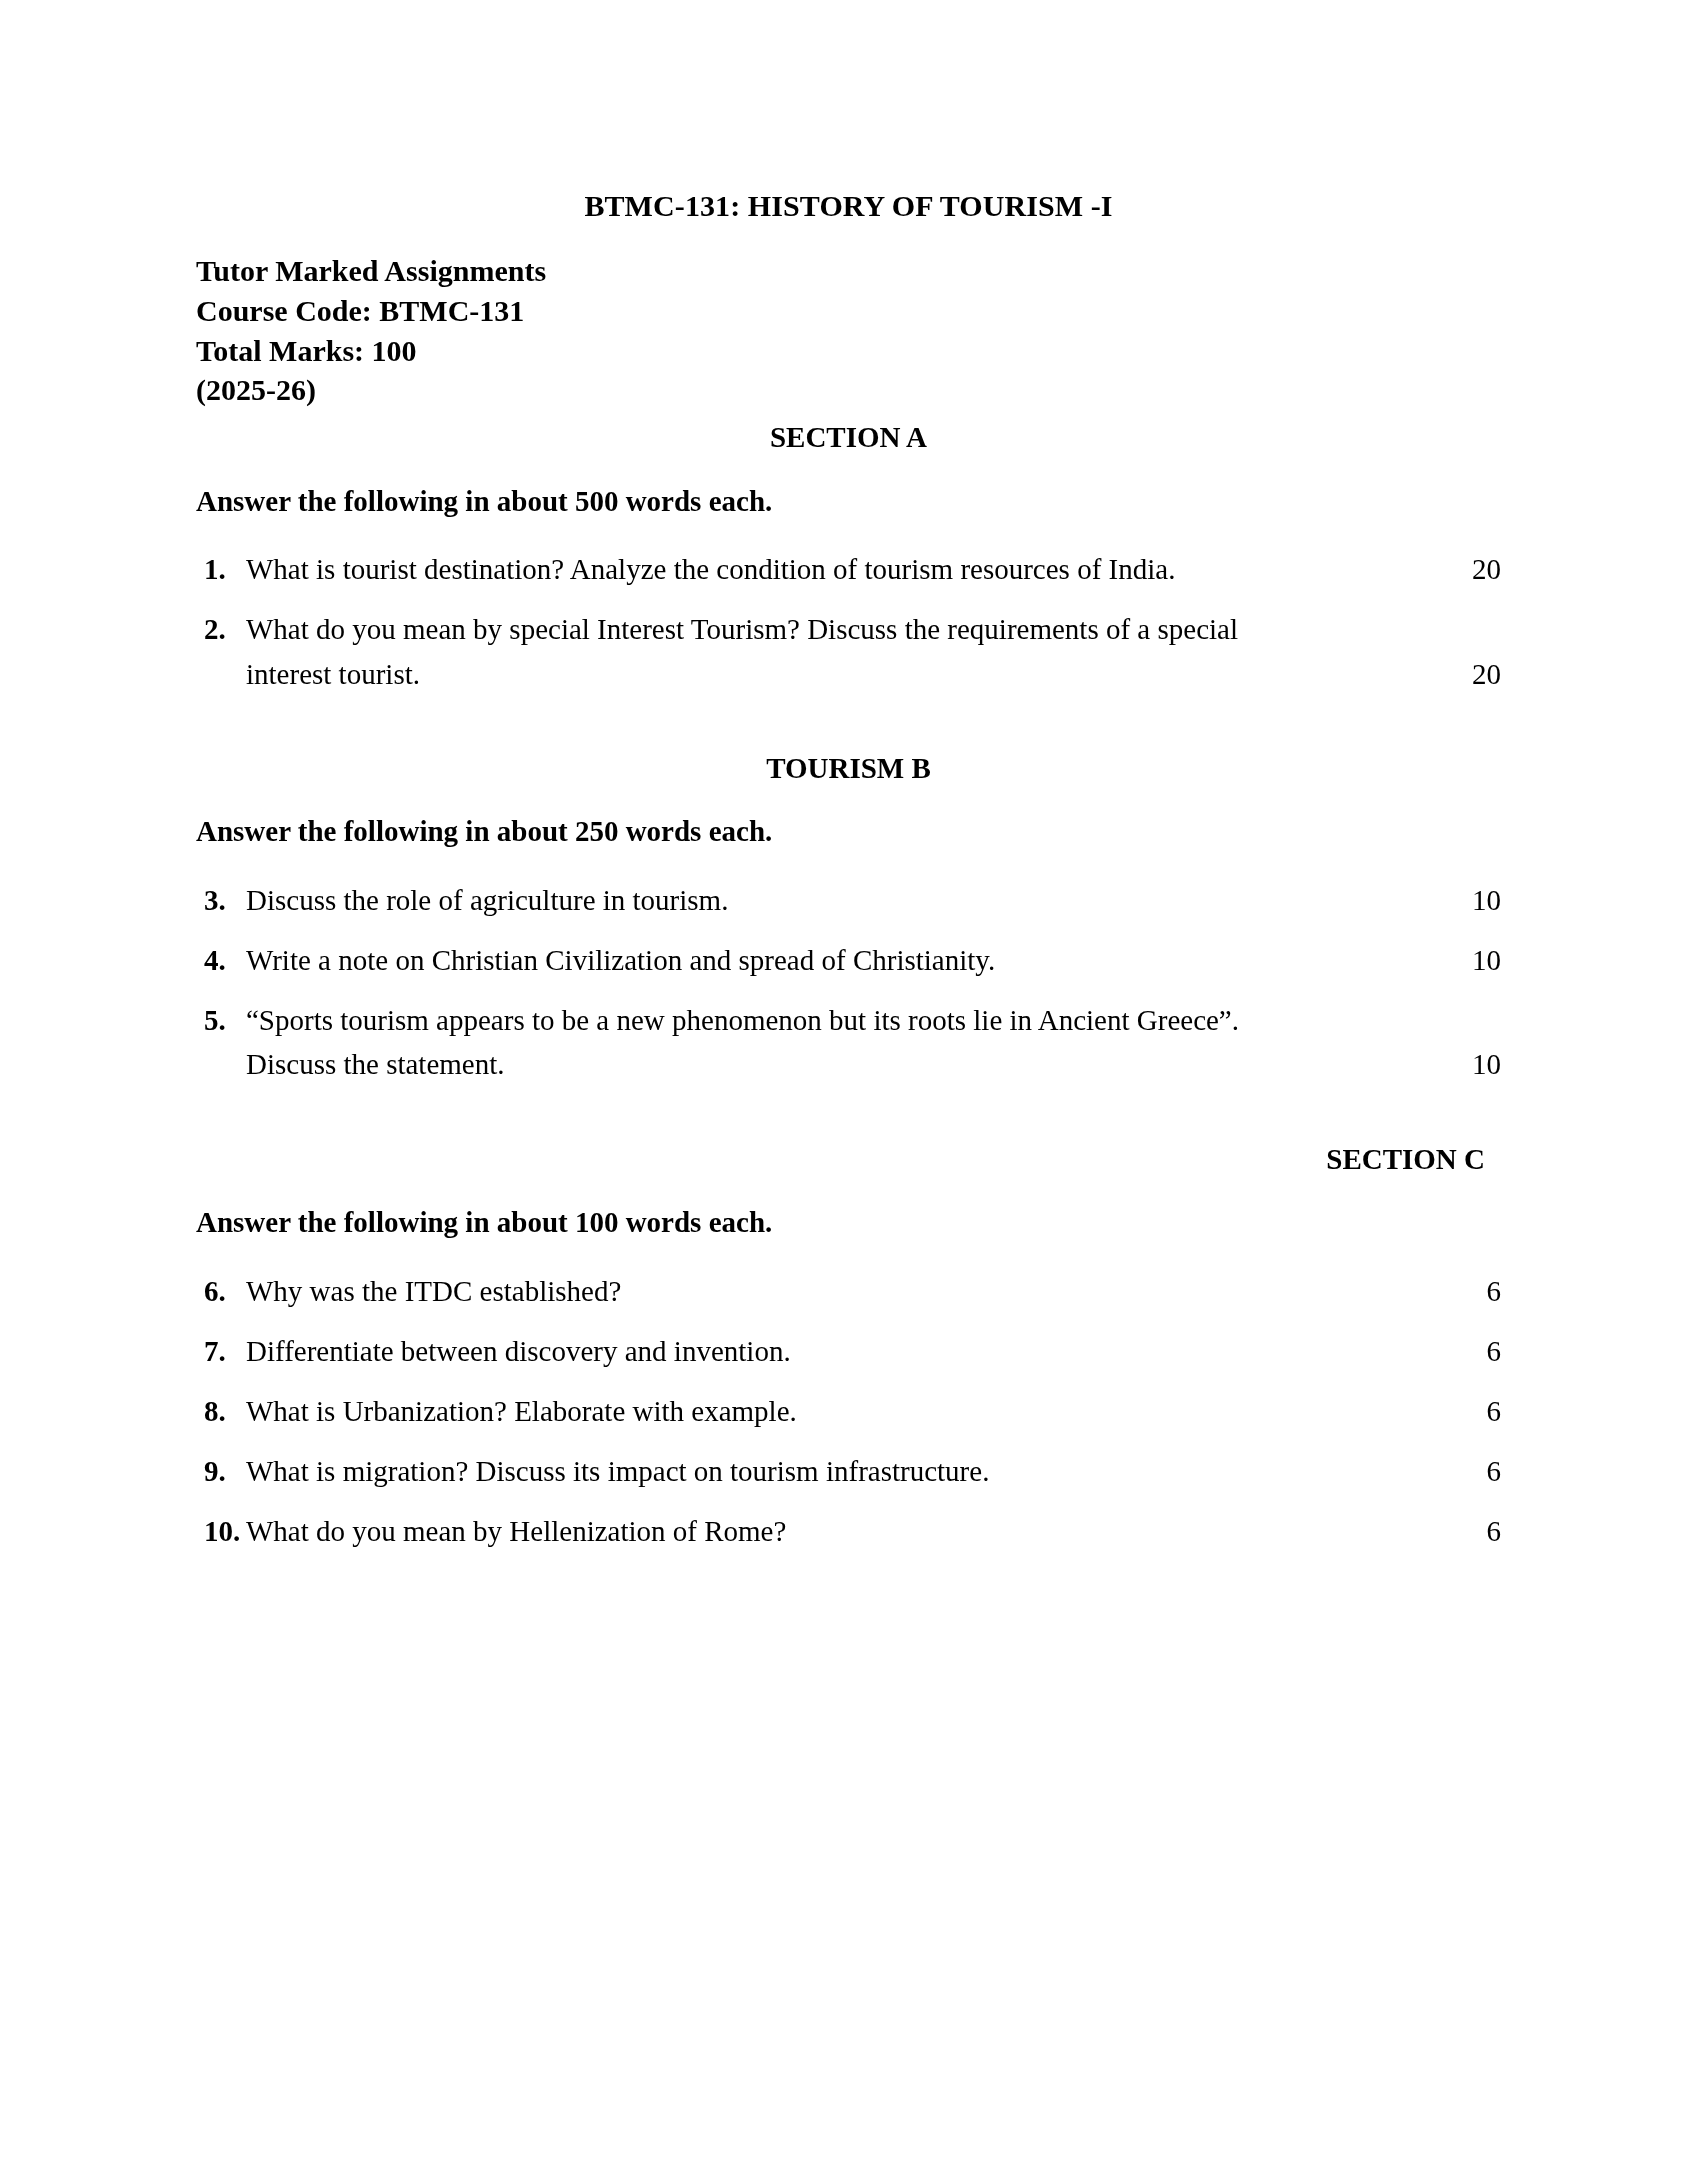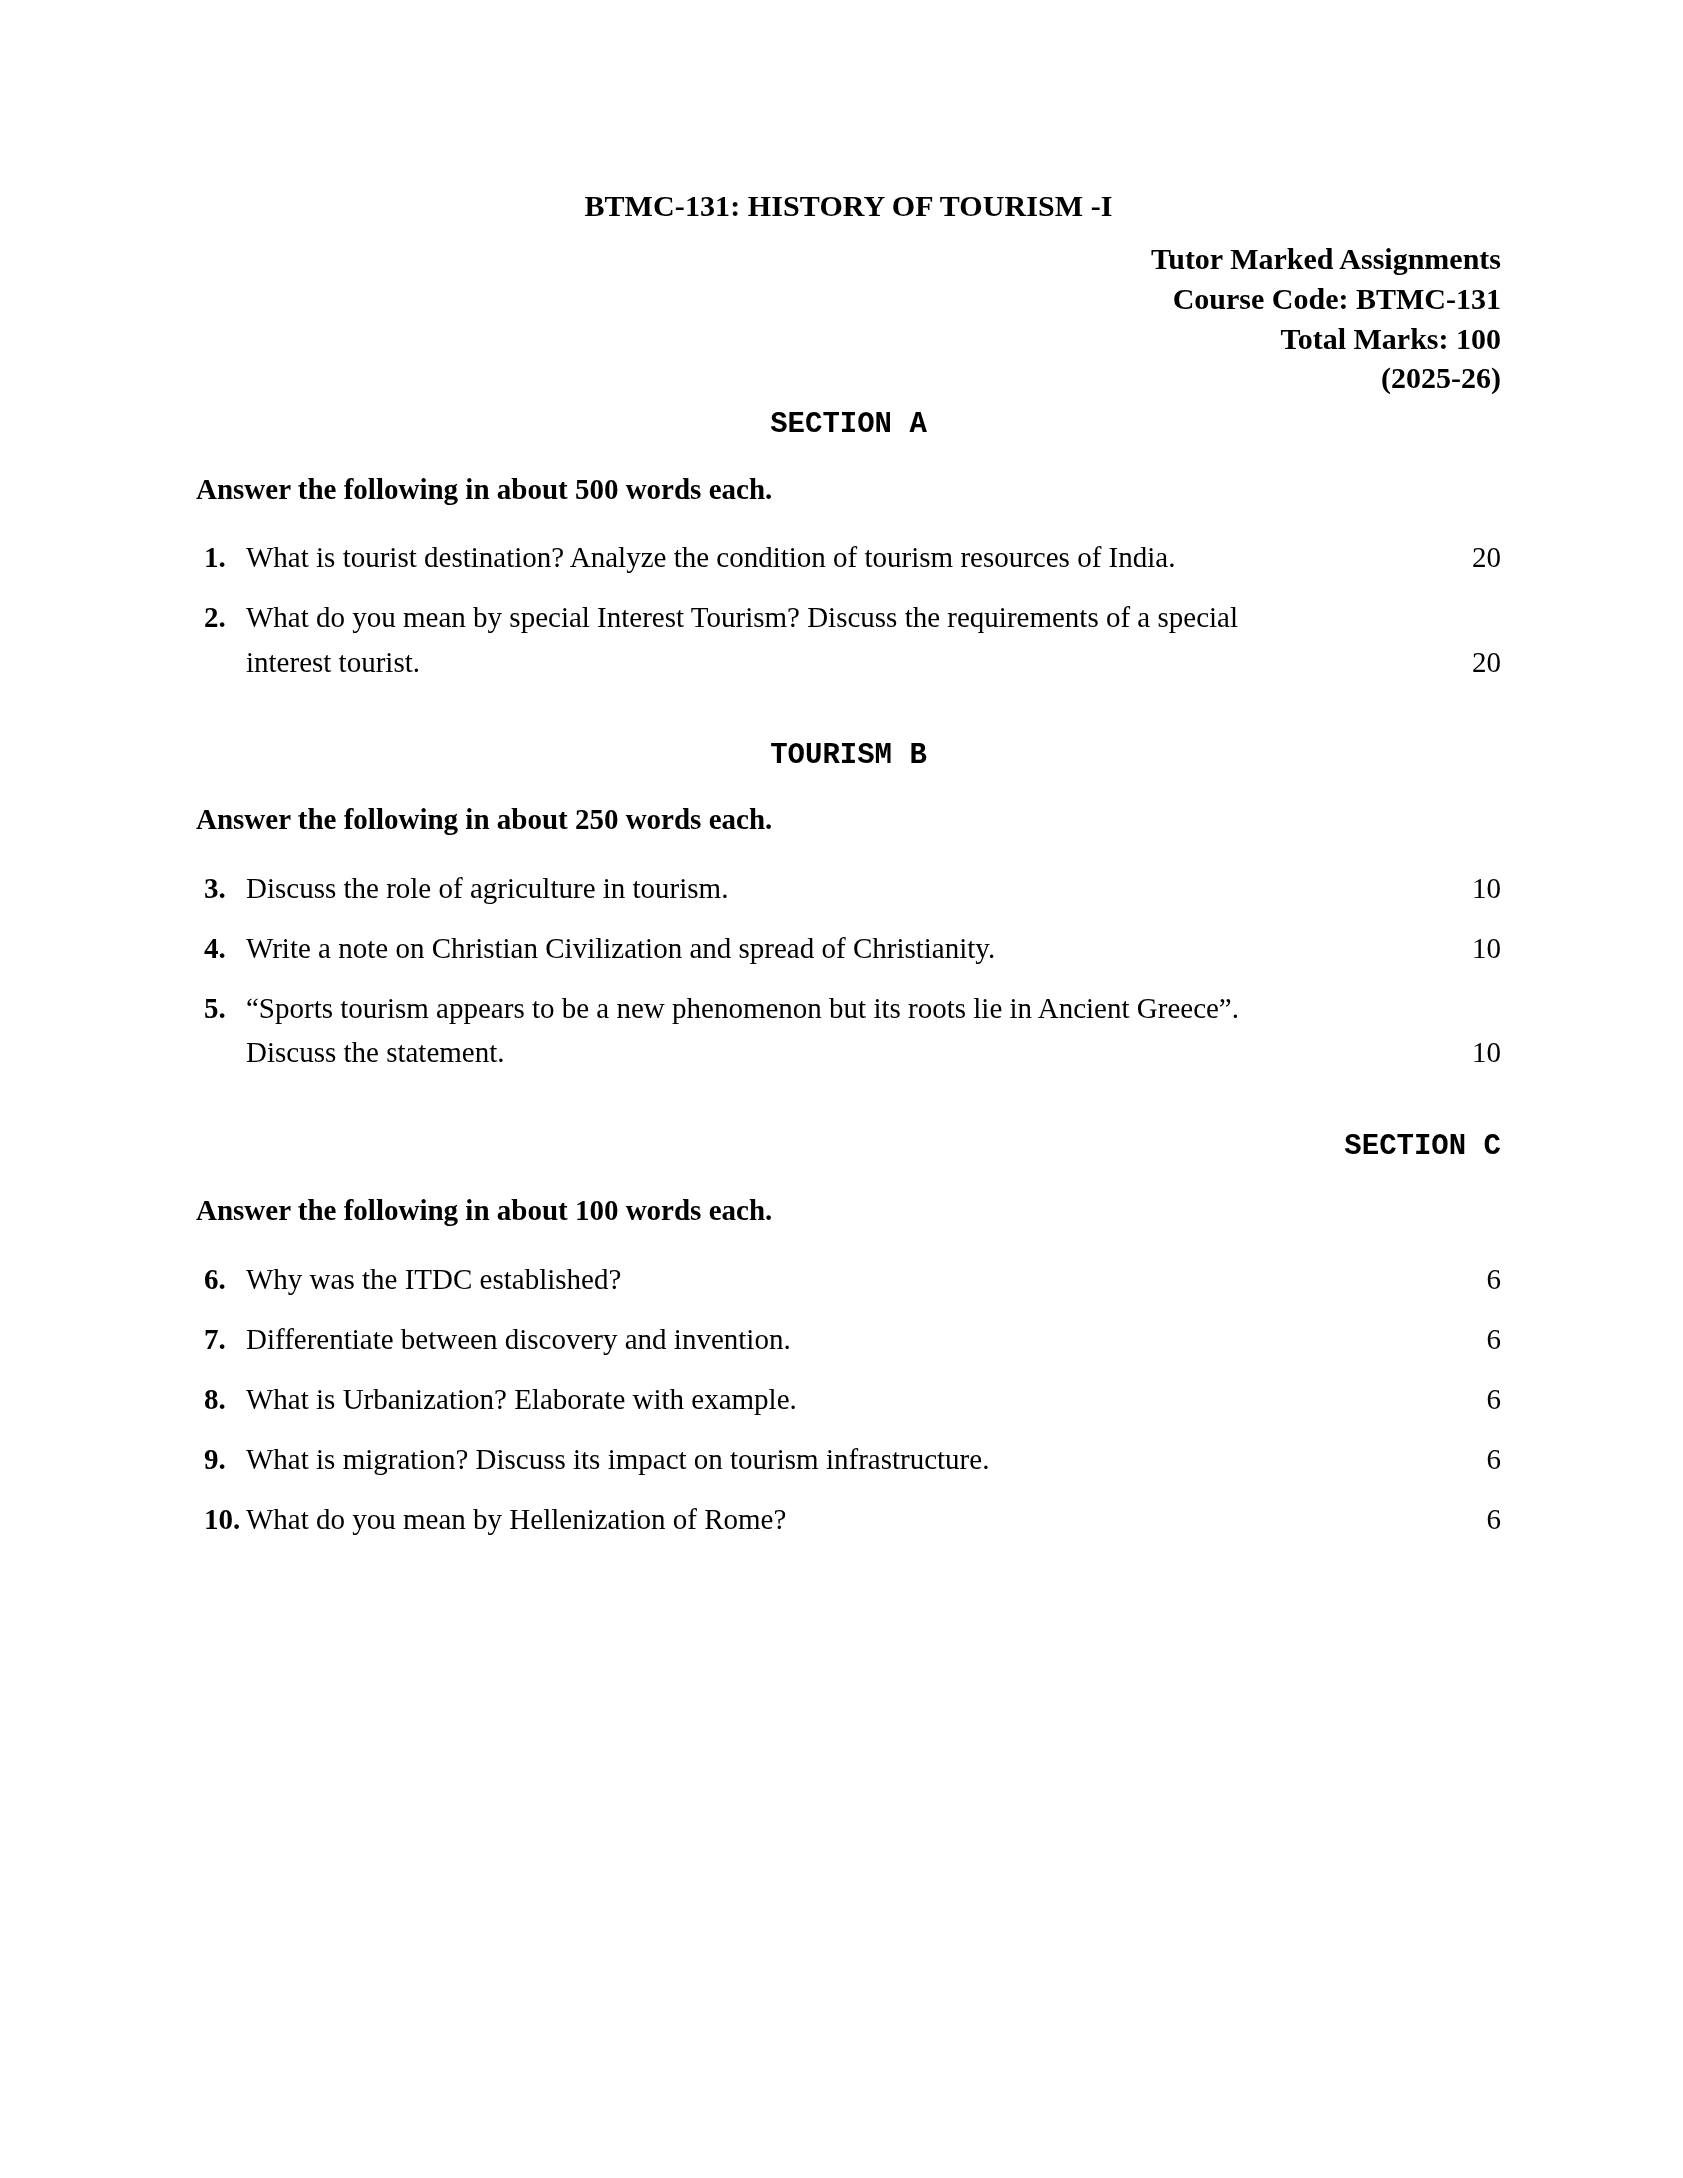--- a/index.html
+++ b/index.html
@@ -32,39 +32,38 @@
     padding-top: 188px;
     text-align: center;
     font-size: 30px;
     font-weight: bold;
     letter-spacing: 0.1px;
     line-height: 1.18;
   }
 
   
   .header-block {
-    margin-top: 16px;
-    text-align: right;
+    margin-top: 28px;
+    text-align: left;
     font-size: 30px;
     font-weight: bold;
     line-height: 1.32;
   }
   .header-block .hline {
     display: block;
     white-space: nowrap;
   }
 
   
   .section-heading {
     text-align: center;
     font-size: 29px;
     font-weight: bold;
-    margin: 0;
+    margin: 16px;
     line-height: 1.2;
-    font-family: Liberation Mono, monospace;
   }
   .sec-a-heading { margin-top: 10px; }
   .sec-b-heading { margin-top: 55px; }
   .sec-c-heading { margin-top: 55px; text-align: right; }
 
   
   .instruction {
     font-size: 29px;
     font-weight: bold;
     text-align: left;

